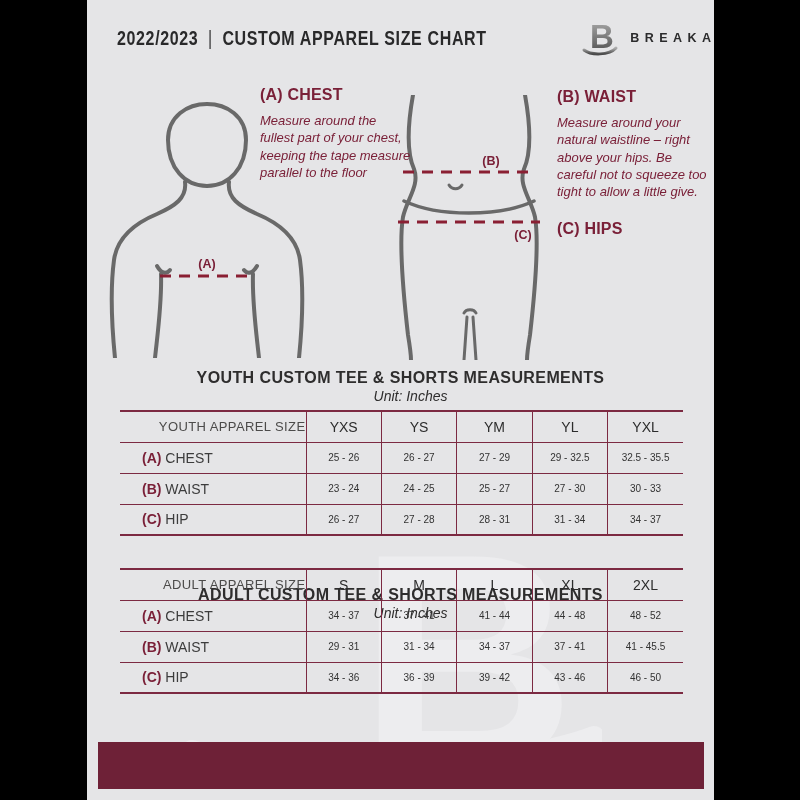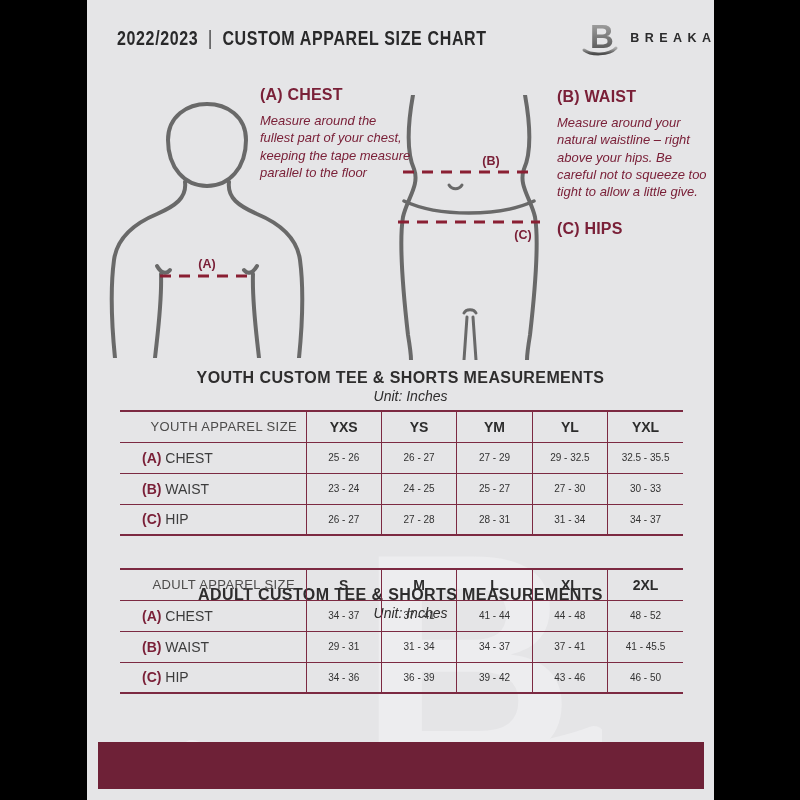--- a/index.html
+++ b/index.html
@@ -41,22 +41,22 @@
   
   .table-wrap { position:absolute; left:33px; z-index:1; }
   .table-wrap-youth { top:410px; }
   .table-wrap-adult { top:568px; }
   table.sz-table { width:563px; border-collapse:collapse; table-layout:fixed; }
   .sz-table td { height:31px; border:1.5px solid #7c2a42; vertical-align:middle; }
   .sz-table td:first-child { border-left:none; }
   .sz-table td:last-child { border-right:none;margin-top:48px; }
   .sz-table tr:first-child td { border-top:2px solid #7c2a42; }
   .sz-table tr:last-child td { border-bottom:2px solid #7c2a42; }
-  .thead-label { text-align:center; padding-left:22px; font-size:13px; color:#4c4b4a; letter-spacing:0.4px; }
-  .size-code { text-align:center; font-weight:bold; font-size:14px; color:#2c2c2c; }
+  .thead-label { text-align:right; padding-left:22px; font-size:13px; color:#4c4b4a; letter-spacing:0.4px; }
+  .size-code { text-align:center; font-weight:normal; font-size:14px; color:#2c2c2c; }
   .row-label { text-align:left; padding-left:22px; font-size:14px; color:#3c3c3c; }
   .row-key { font-weight:bold; color:#7a2038; }
   .val { text-align:center; font-size:10px; color:#333; }
 
   
   .footer-bar { position:absolute; left:11px; top:742px; width:606px; height:47px; background:#6e2137; z-index:2; }
 
   svg text { font-family:"Liberation Sans", sans-serif; }
 </style>
 </head>

